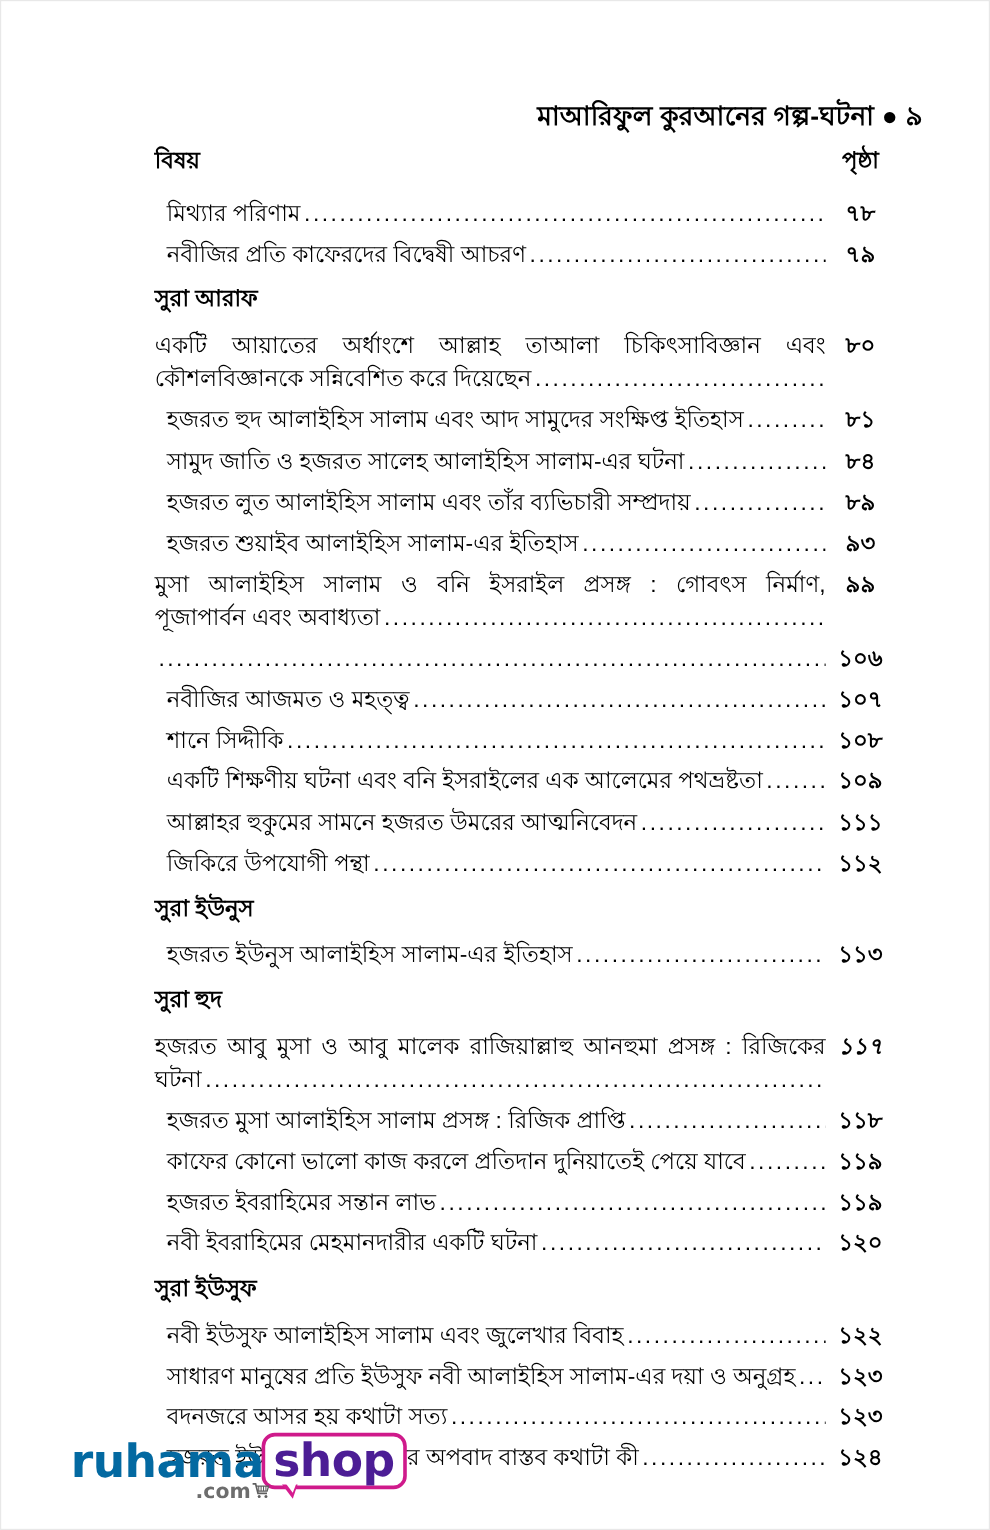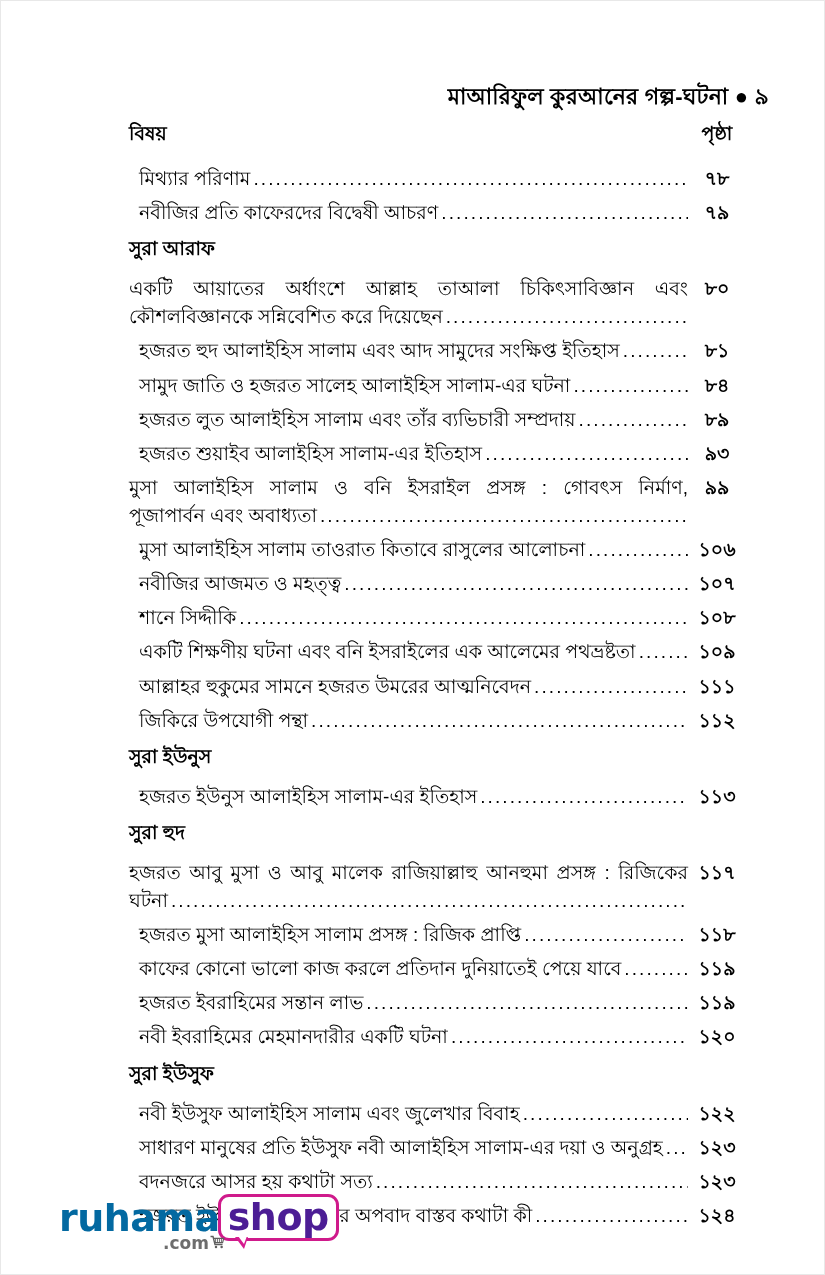--- a/index.html
+++ b/index.html
@@ -275,21 +275,20 @@
             <span class="firstline">মুসা আলাইহিস সালাম ও বনি ইসরাইল প্রসঙ্গ : গোবৎস নির্মাণ,</span>
             <span class="lastline">
               <span class="etext">পূজাপার্বন এবং অবাধ্যতা</span>
               <span class="leader">.........................................................................................................................................................................</span>
             </span>
           </div>
           <div class="pageno">৯৯</div>
         </div>
         <div class="toc-row">
           <div class="entry single">
-            <span class="etext">মুসা আলাইহিস সালাম তাওরাত কিতাবে রাসুলের আলোচনা</span>
             <span class="leader">.........................................................................................................................................................................</span>
           </div>
           <div class="pageno">১০৬</div>
         </div>
         <div class="toc-row">
           <div class="entry single">
             <span class="etext">নবীজির আজমত ও মহত্ত্ব</span>
             <span class="leader">.........................................................................................................................................................................</span>
           </div>
           <div class="pageno">১০৭</div>
@@ -332,21 +331,21 @@
         </div>
         <div class="section-head">সুরা হুদ</div>
         <div class="toc-row">
           <div class="entry multi">
             <span class="firstline">হজরত আবু মুসা ও আবু মালেক রাজিয়াল্লাহু আনহুমা প্রসঙ্গ : রিজিকের</span>
             <span class="lastline">
               <span class="etext">ঘটনা</span>
               <span class="leader">.........................................................................................................................................................................</span>
             </span>
           </div>
-          <div class="pageno" style="align-self: flex-start;">১১৭</div>
+          <div class="pageno" style="align-self: flex-start; font-style: italic;">১১৭</div>
         </div>
         <div class="toc-row">
           <div class="entry single">
             <span class="etext">হজরত মুসা আলাইহিস সালাম প্রসঙ্গ : রিজিক প্রাপ্তি</span>
             <span class="leader">.........................................................................................................................................................................</span>
           </div>
           <div class="pageno">১১৮</div>
         </div>
         <div class="toc-row">
           <div class="entry single">

